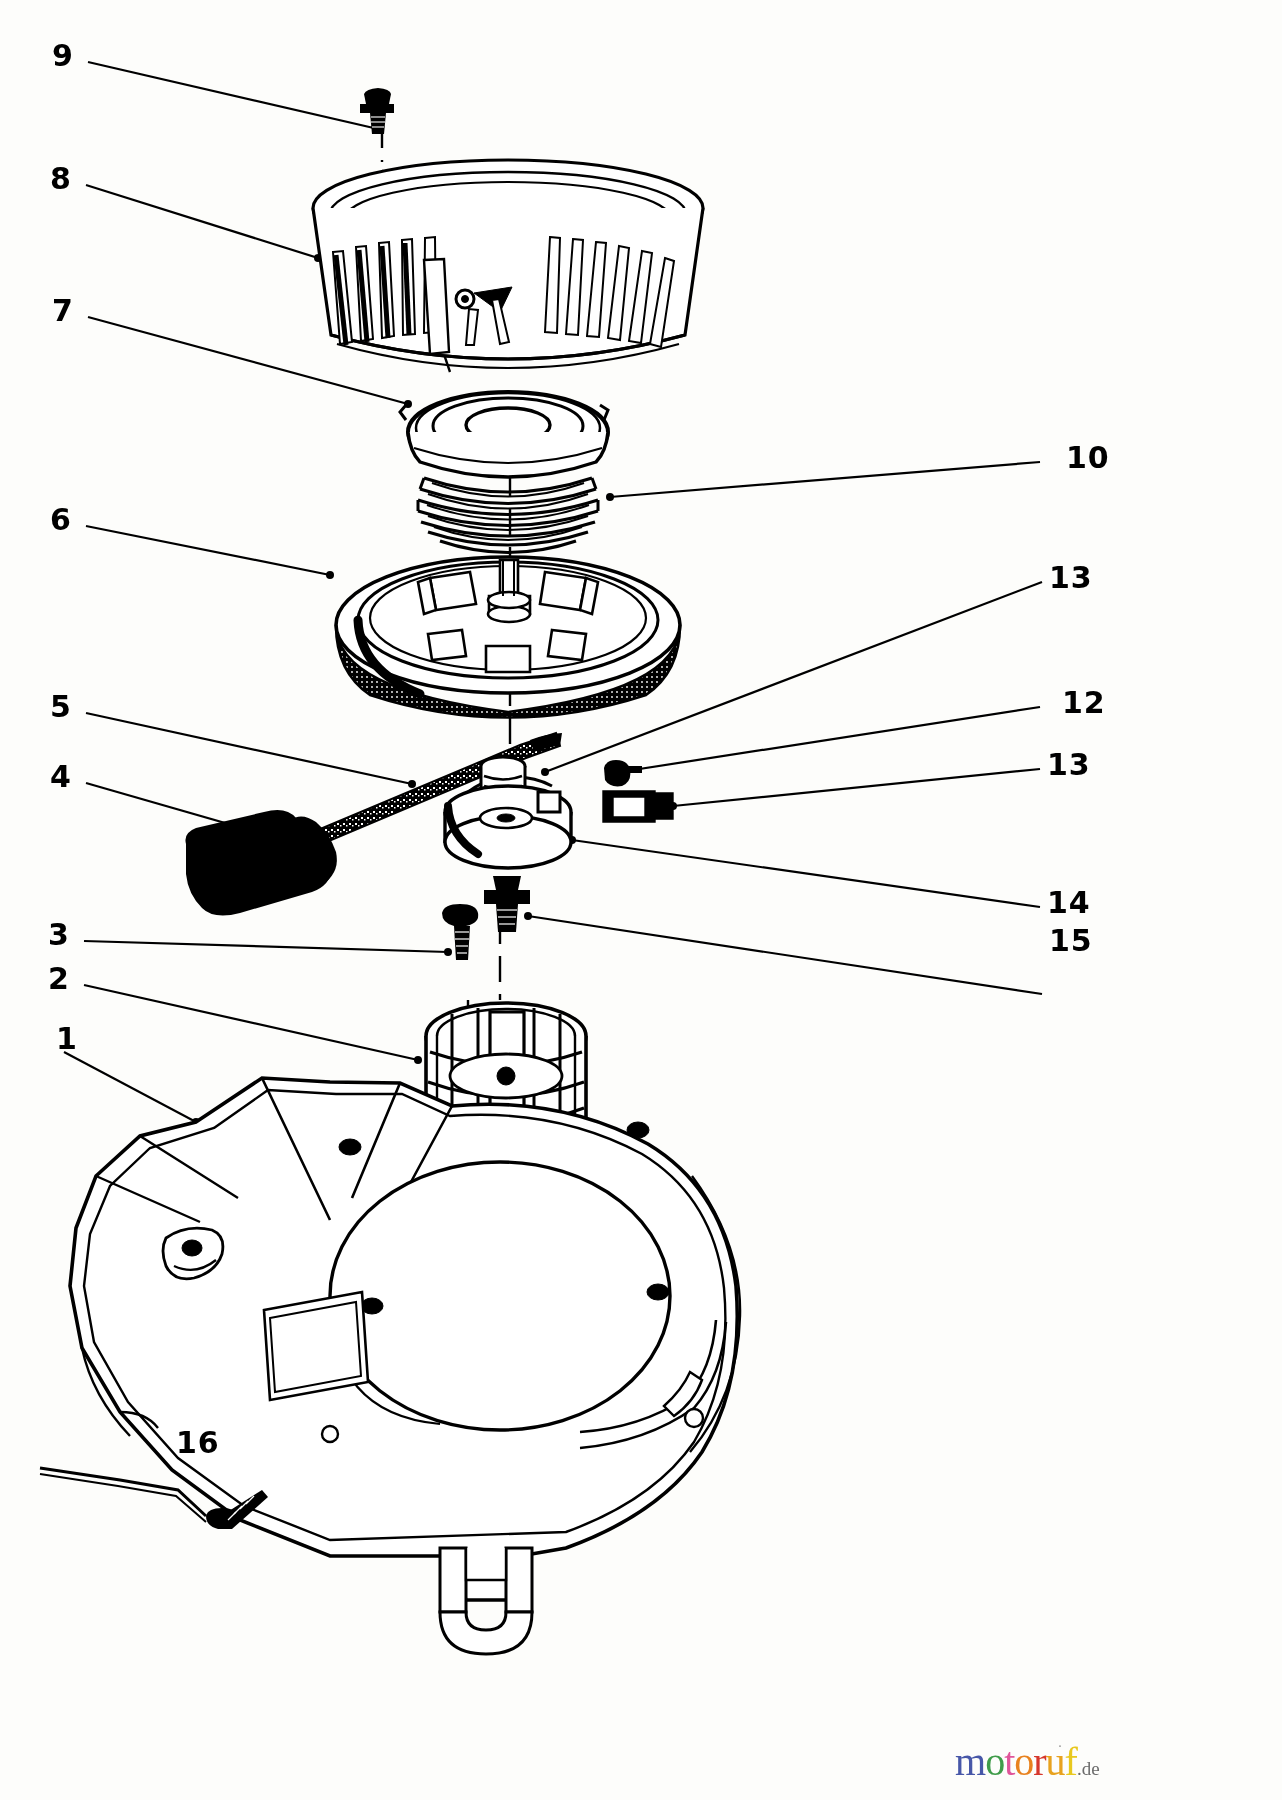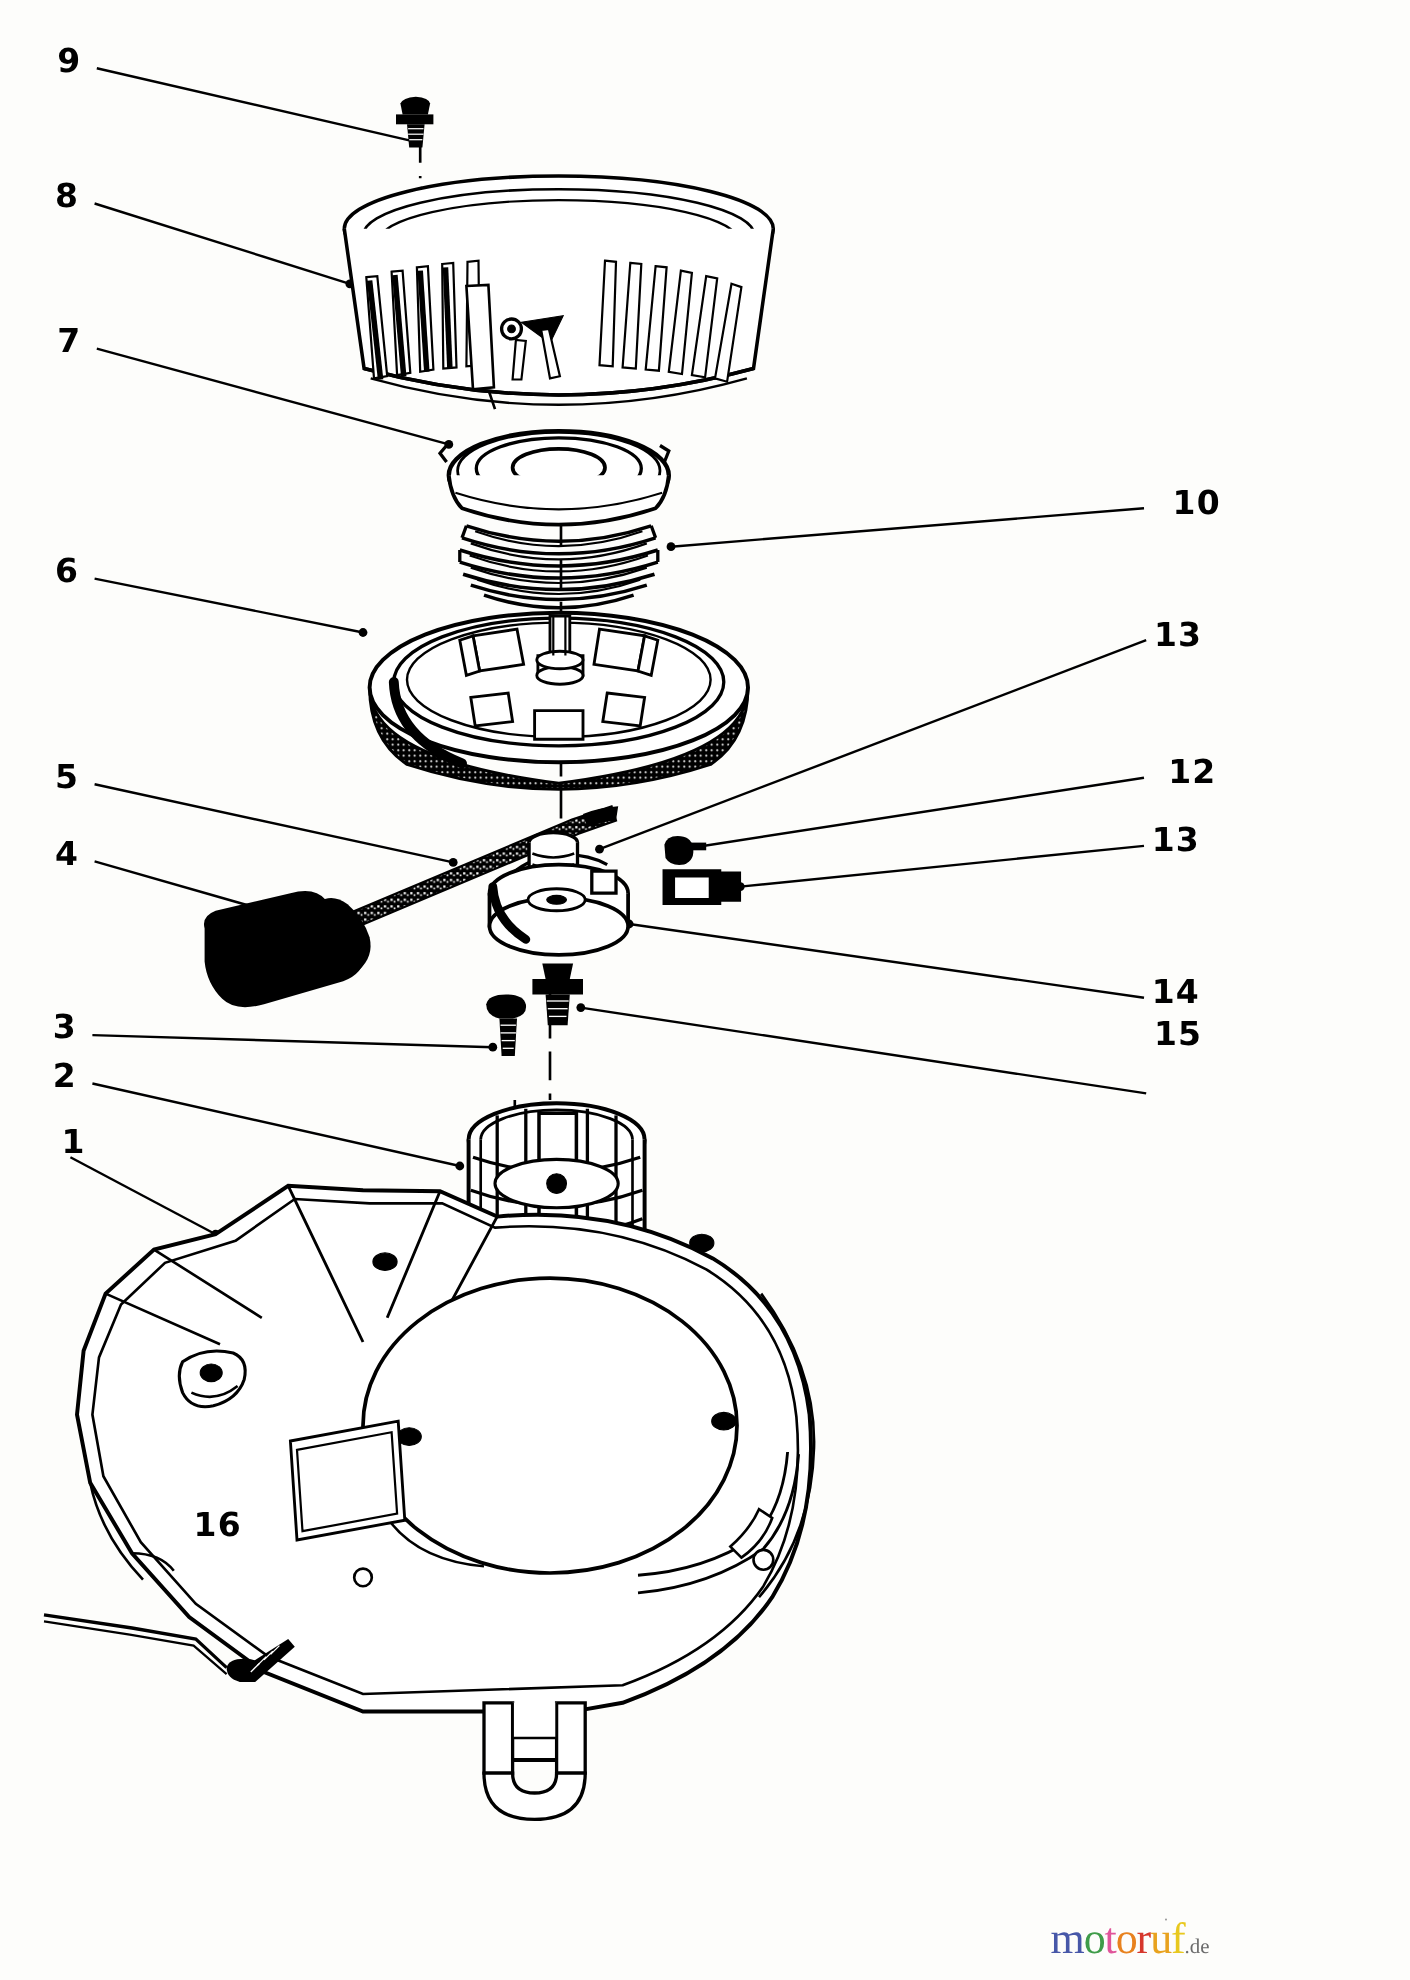--- a/index.html
+++ b/index.html
@@ -440,21 +440,21 @@
 
   <div class="callout-label" style="left:52px;  top:41px;">9</div>
   <div class="callout-label" style="left:50px;  top:164px;">8</div>
   <div class="callout-label" style="left:52px;  top:296px;">7</div>
   <div class="callout-label" style="left:50px;  top:505px;">6</div>
   <div class="callout-label" style="left:50px;  top:692px;">5</div>
   <div class="callout-label" style="left:50px;  top:762px;">4</div>
   <div class="callout-label" style="left:48px;  top:920px;">3</div>
   <div class="callout-label" style="left:48px;  top:964px;">2</div>
   <div class="callout-label" style="left:56px;  top:1024px;">1</div>
-  <div class="callout-label" style="left:176px; top:1372px;">16</div>
+  <div class="callout-label" style="left:176px; top:1428px;">16</div>
   <div class="callout-label" style="left:1047px;top:443px;margin-left:19px;">10</div>
   <div class="callout-label" style="left:1049px;top:563px;">13</div>
   <div class="callout-label" style="left:1047px;top:688px;margin-left:15px;">12</div>
   <div class="callout-label" style="left:1047px;top:750px;">13</div>
   <div class="callout-label" style="left:1047px;top:888px;">14</div>
   <div class="callout-label" style="left:1049px;top:926px;">15</div>
 
   <div class="watermark">
     <span class="wm-l" style="color: rgb(71, 87, 168);">m</span><span class="wm-l" style="color: rgb(63, 156, 73);">o</span><span class="wm-l" style="color: rgb(224, 85, 154);">t</span><span class="wm-l" style="color: rgb(232, 130, 30);">o</span><span class="wm-l" style="color: rgb(214, 55, 44);">r</span><span class="wm-l" style="color: rgb(232, 162, 30);">u</span><span class="wm-l" style="color: rgb(232, 200, 30);">f</span><span class="wm-de" style="color: rgb(107, 107, 107);">.de</span>
     <span class="wm-dot" style="color: rgb(155, 155, 155);">·</span>

